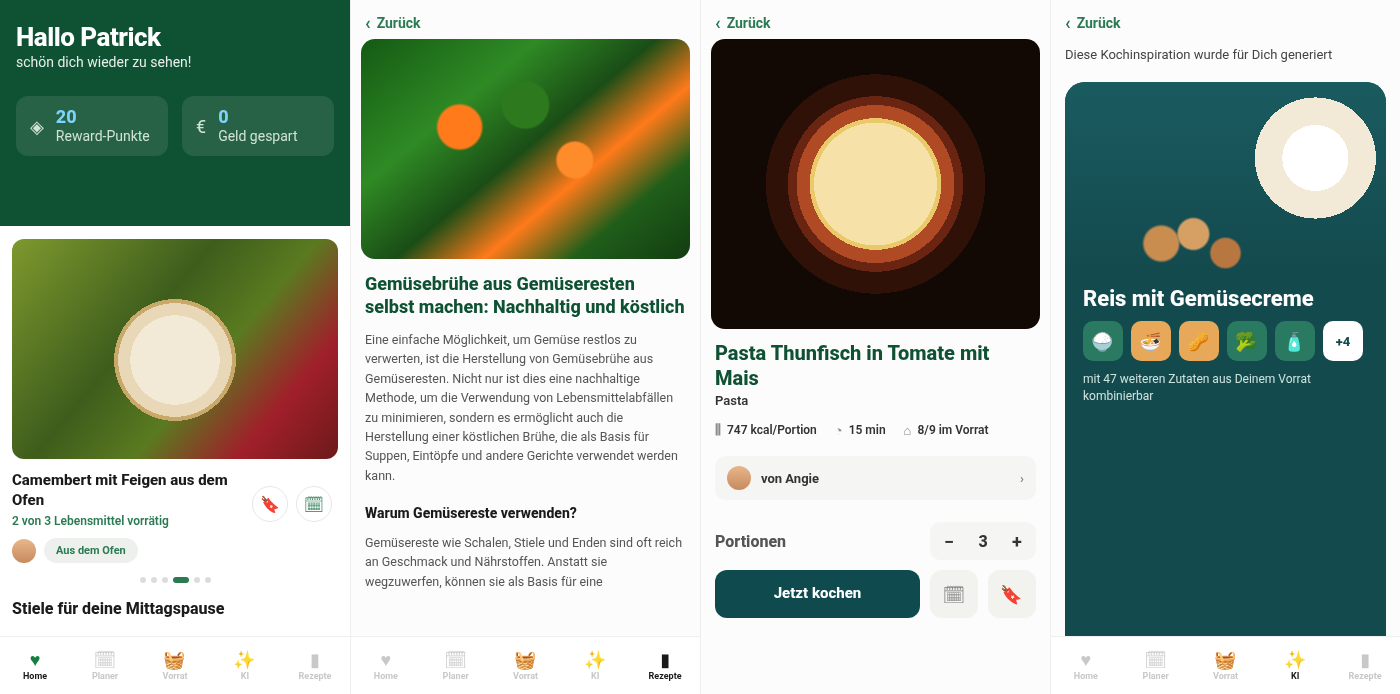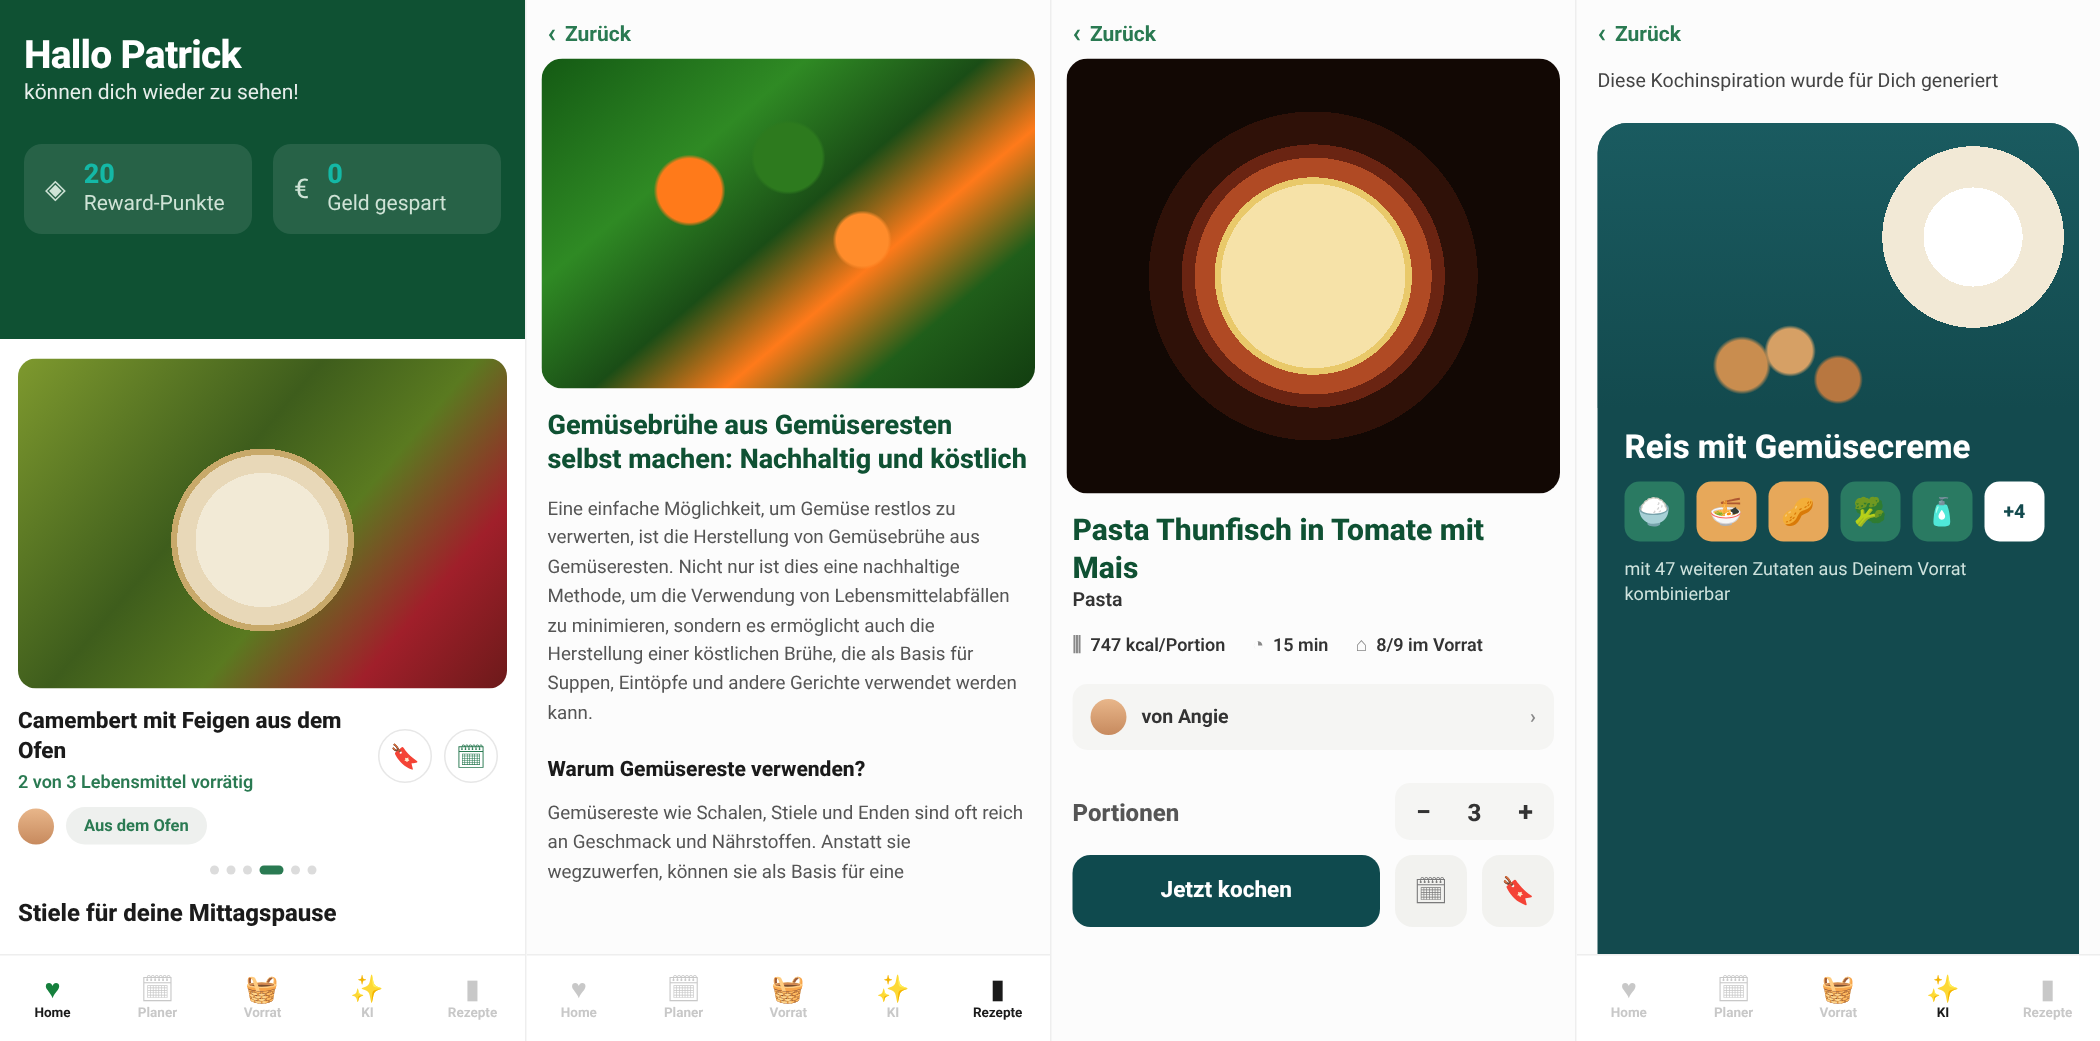--- a/index.html
+++ b/index.html
@@ -35,21 +35,21 @@
   .stats { display: flex; gap: 14px; margin-top: 26px; }
   .stat {
     background: rgba(255,255,255,0.10);
     border-radius: 12px;
     padding: 12px 14px;
     flex: 1;
     display: flex;
     align-items: center;
     gap: 12px;
   }
-  .stat .big { font-size: 18px; font-weight: 800; color: #14b8a6; line-height: 1; }
+  .stat .big { font-size: 18px; font-weight: 800; color: #7dd3fc; line-height: 1; }
   .stat .small { font-size: 14px; color: #cfe3d6; margin-top: 2px; }
   .stat .ico { font-size: 18px; color: #cfe3d6; }
   .sheet1 {
     margin-top: -36px;
     background: #fff;
     border-radius: 20px 20px 0 0;
     padding: 20px 12px 0 12px;
     flex: 1;
     overflow: hidden;
   }
@@ -177,21 +177,21 @@
   .heart-green { color: #15803d; }
   .nav-item:not(.active):not(.home-active) .nav-ico,
   .nav-item:not(.active):not(.home-active) .nav-lbl { color: #c8c8c8; }
 </style>
 </head>
 <body>
 
 <div class="screen">
   <div class="hero1">
     <h1>Hallo Patrick</h1>
-    <div class="sub">können dich wieder zu sehen!</div>
+    <div class="sub">schön dich wieder zu sehen!</div>
     <div class="stats">
       <div class="stat">
         <span class="ico">◈</span>
         <div>
           <div class="big">20</div>
           <div class="small">Reward-Punkte</div>
         </div>
       </div>
       <div class="stat">
         <span class="ico">€</span>

